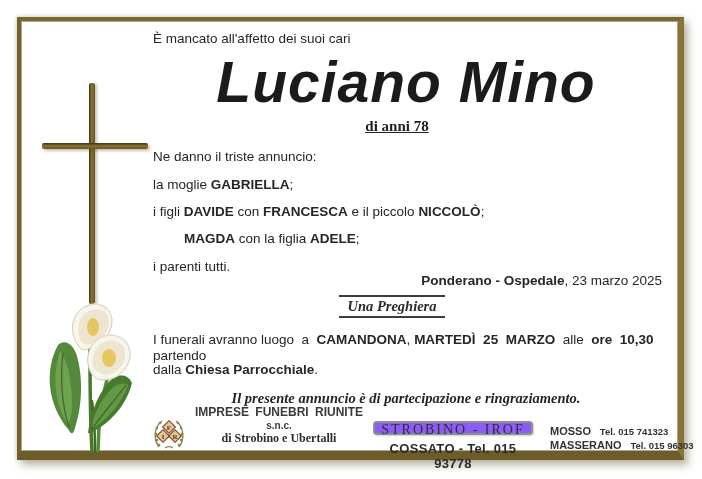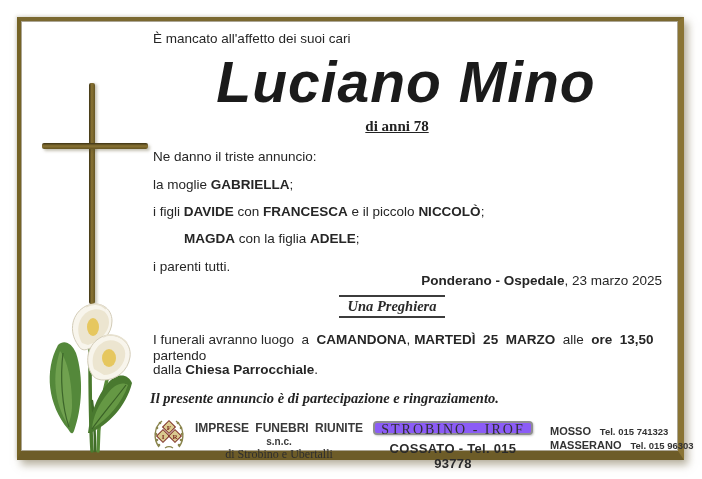--- a/index.html
+++ b/index.html
@@ -58,30 +58,30 @@
   #prayer-wrap{left:136px;top:295px;width:512px;text-align:center;}
   #prayer{
     display:inline-block;font-family:"Liberation Serif",serif;
     font-weight:bold;font-style:italic;font-size:14.5px;color:#2a2a2a;
     border-top:2px solid #3c3c3c;border-bottom:2px solid #3c3c3c;
     padding:1px 8px;
   }
   #fun1{left:153px;top:332px;width:525px;}
   #fun2{left:153px;top:362px;}
   #participation{
-    left:150px;top:390px;width:512px;
+    left:150px;top:390px;width:512px;text-align:center;
     font-family:"Liberation Serif",serif;font-weight:bold;font-style:italic;
     font-size:14.5px;color:#242424;
   }
 
   
-  #company{left:193px;top:422px;width:172px;text-align:center;}
+  #company{left:193px;top:406px;width:172px;text-align:center;}
   #company .nm{font-size:12px;font-weight:bold;word-spacing:3px;color:#3a3a3a;line-height:13px;}
   #company .sf{font-size:10px;font-weight:bold;color:#3a3a3a;}
-  #company .sub{font-family:"Liberation Serif",serif;font-weight:normal;font-size:12px;color:#2e2e2e;line-height:13px;}
+  #company .sub{font-family:"Liberation Serif",serif;font-weight:bold;font-size:12px;color:#2e2e2e;line-height:13px;}
   #brand-box{
     left:373px;top:421px;width:160px;height:14px;box-sizing:border-box;
     border:2px solid #8f8f8f;border-radius:4px;background:#8b5cf6;
     font-family:"Liberation Serif",serif;font-size:14px;letter-spacing:2px;
     color:#2f2f2f;text-align:center;line-height:13px;
     box-shadow:1px 1px 2px rgba(0,0,0,.2);
   }
   #brand-sub{left:373px;top:441px;width:160px;text-align:center;font-weight:bold;font-size:13px;color:#2b2b2b;letter-spacing:.3px;}
   #offices{left:550px;top:424px;width:118px;}
   #offices .row{line-height:11px;margin-bottom:1px;white-space:nowrap;}
@@ -138,21 +138,21 @@
   <p class="abs bodyline" id="l-daughter"><span class="b">MAGDA</span><span> con la figlia </span><span class="b">ADELE</span><span>;</span></p>
 
   <p class="abs bodyline" id="l-relatives">i parenti tutti.</p>
 
   <p class="abs bodyline" id="place-date"><span class="b">Ponderano - Ospedale</span><span>, 23 marzo 2025</span></p>
 
   <div class="abs" id="prayer-wrap">
     <span id="prayer">Una Preghiera</span>
   </div>
 
-  <p class="abs bodyline pre" id="fun1"><span>I funerali avranno luogo  a  </span><span class="b">CAMANDONA</span><span>, </span><span class="b">MARTEDÌ  25  MARZO</span><span>  alle  </span><span class="b">ore  13,50</span><span> partendo</span></p>
+  <p class="abs bodyline pre" id="fun1"><span>I funerali avranno luogo  a  </span><span class="b">CAMANDONA</span><span>, </span><span class="b">MARTEDÌ  25  MARZO</span><span>  alle  </span><span class="b">ore  10,30</span><span> partendo</span></p>
 
   <p class="abs bodyline pre" id="fun2"><span>dalla </span><span class="b">Chiesa Parrocchiale</span><span>.</span></p>
 
   <p class="abs" id="participation">Il presente annuncio è di partecipazione e ringraziamento.</p>
 
   <svg class="abs" style="left:151px;top:418px;" width="36" height="32" viewBox="0 0 36 32">
     <path d="M8 29 C 2 21, 3 9, 11 3" stroke="#8a854e" stroke-width="1.4" fill="none"></path>
     <path d="M28 29 C 34 21, 33 9, 25 3" stroke="#8a854e" stroke-width="1.4" fill="none"></path>
     <circle cx="9" cy="5" r="1.3" fill="#8a854e"></circle>
       <circle cx="6" cy="10" r="1.3" fill="#8a854e"></circle>

